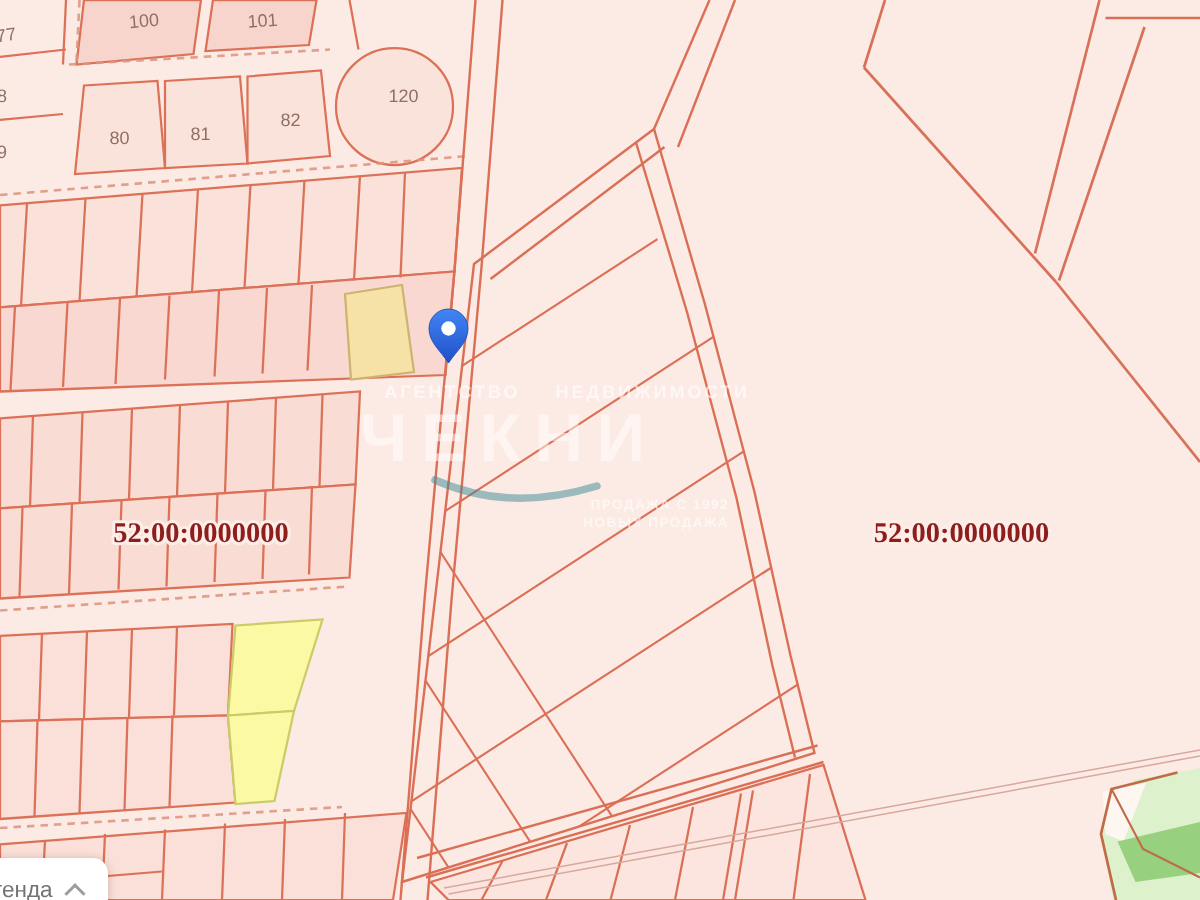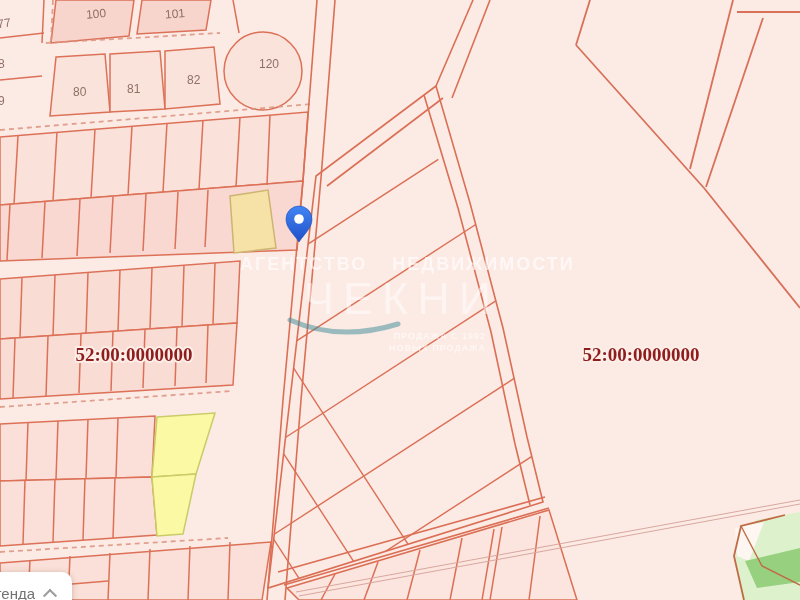--- a/index.html
+++ b/index.html
@@ -11,25 +11,25 @@
   .parcel-num{
     font-family:"Liberation Sans",sans-serif;font-size:12px;fill:#8f7066;
   }
   .quarter-label{
     font-family:"Liberation Serif",serif;font-weight:bold;font-size:19px;
     fill:#8e1d1d;paint-order:stroke;stroke:#fdeee8;stroke-width:4px;stroke-linejoin:round;
   }
   
   .watermark{position:absolute;left:240px;top:254px;width:260px;height:110px;pointer-events:none;}
   .wm-top{
-    text-align:left;font-size:18px;font-weight:bold;letter-spacing:2px;word-spacing:18px;
+    text-align:right;font-size:12px;font-weight:bold;letter-spacing:2px;word-spacing:18px;
     color:rgba(255,255,255,.62);white-space:nowrap;
   }
   .wm-logo{
-    text-align:right;font-size:45px;font-weight:normal;letter-spacing:9px;line-height:1.05;
+    text-align:left;font-size:45px;font-weight:bold;letter-spacing:9px;line-height:1.05;
     color:rgba(255,255,255,.5);white-space:nowrap;
   }
   .wm-tag{
     position:absolute;right:14px;top:76px;text-align:right;font-size:9px;font-weight:bold;
     letter-spacing:1px;color:rgba(255,255,255,.6);line-height:1.35;
   }
   .wm-swoosh{position:absolute;left:44px;top:58px;}
   
   .legend-panel{
     position:absolute;left:-40px;top:572px;width:112px;height:42px;background:#ffffff;

